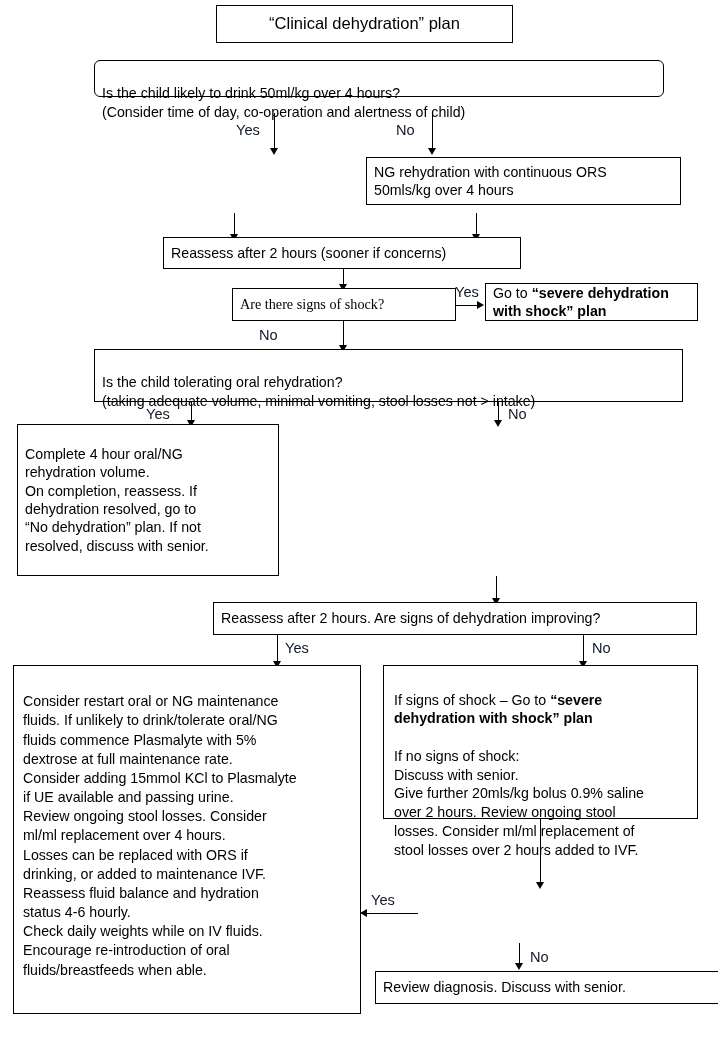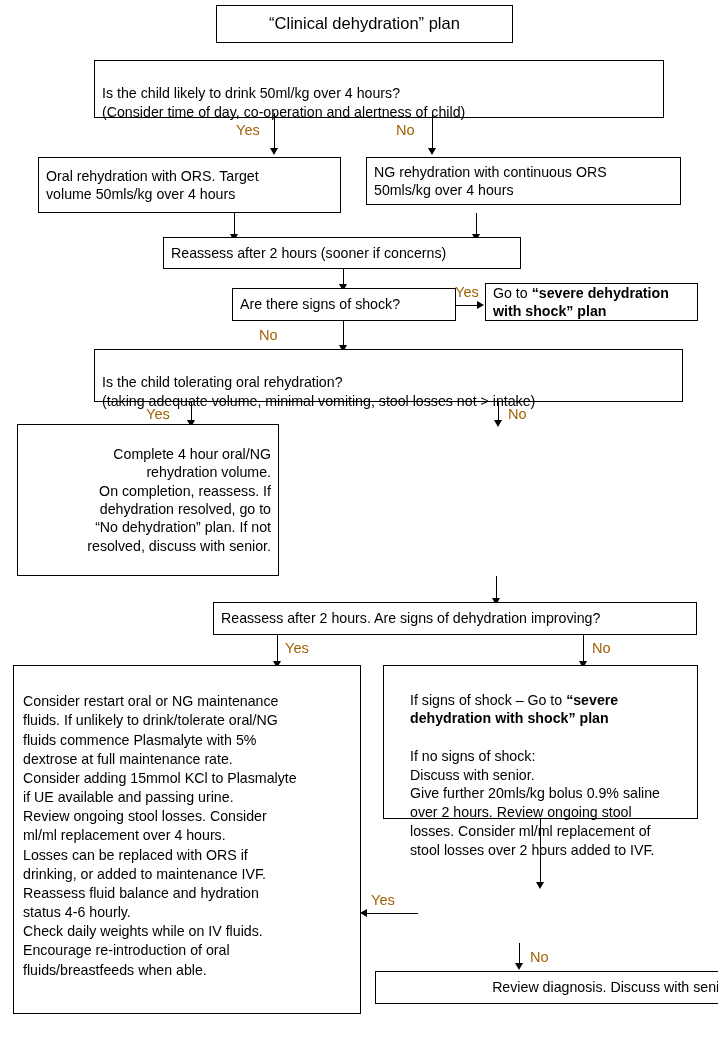--- a/index.html
+++ b/index.html
@@ -22,35 +22,35 @@
     position: absolute;
     box-sizing: border-box;
     border: 1.4px solid #000000;
     background: #ffffff;
     font-size: 14.2px;
     line-height: 1.30;
     color: #000000;
     padding: 4px 7px;
     white-space: pre-line;
   }
-  .box.center { text-align: right; }
+  .box.center { text-align: left; }
   .box.vcenter {
     display: flex;
     flex-direction: column;
     justify-content: center;
   }
   .box.title {
     font-size: 16.5px;
     text-align: center;
   }
   .lbl {
     position: absolute;
     font-size: 14.6px;
     line-height: 1;
-    color: #a16207;
+    color: #0f172a;
     white-space: nowrap;
   }
   
   .vline {
     position: absolute;
     width: 0;
     border-left: 1.5px solid #000000;
   }
   .hline {
     position: absolute;
@@ -82,57 +82,53 @@
 </style>
 </head>
 <body>
 
 <div id="canvas">
 
   <div class="box title vcenter" style="left:216px; top:5px; width:297px; height:38px;">
     <span>“Clinical dehydration” plan</span>
   </div>
 
-  <div class="box" style="left:94px; top:60px; width:570px; height:58px; padding-top:5px;">
+  <div class="box" style="left:94px; top:60px; width:570px; height:37px; padding-top:5px;border-radius:6px;">
     <span>Is the child likely to drink 50ml/kg over 4 hours?
 (Consider time of day, co-operation and alertness of child)</span>
   </div>
 
   <div class="vline" style="left:274px; top:113px; height:36px;"></div>
   <div class="arrow-down" style="left:270px; top:148px;"></div>
   <div class="lbl" style="left:236px; top:123px;">Yes</div>
 
   <div class="vline" style="left:432px; top:113px; height:36px;"></div>
   <div class="arrow-down" style="left:428px; top:148px;"></div>
   <div class="lbl" style="left:396px; top:123px;">No</div>
 
-  <div class="box vcenter" style="left:38px; top:157px; width:303px; height:56px;">
-    <span>Oral rehydration with ORS. Target
-volume 50mls/kg over 4 hours</span>
-  </div>
 
   <div class="box vcenter" style="left:366px; top:157px; width:315px; height:48px;">
     <span>NG rehydration with continuous ORS
 50mls/kg over 4 hours</span>
   </div>
 
   <div class="vline" style="left:234px; top:213px; height:23px;"></div>
   <div class="arrow-down" style="left:230px; top:234px;"></div>
 
   <div class="vline" style="left:476px; top:213px; height:23px;"></div>
   <div class="arrow-down" style="left:472px; top:234px;"></div>
 
   <div class="box vcenter" style="left:163px; top:237px; width:358px; height:32px;">
     <span>Reassess after 2 hours (sooner if concerns)</span>
   </div>
 
   <div class="vline" style="left:343px; top:269px; height:17px;"></div>
   <div class="arrow-down" style="left:339px; top:284px;"></div>
 
-  <div class="box vcenter" style="left:232px; top:288px; width:224px; height:33px;">
+  <div class="box vcenter" style="left:232px; top:288px; width:224px; height:33px;font-family:Liberation Serif, serif;">
     <span>Are there signs of shock?</span>
   </div>
 
   <div class="hline" style="left:456px; top:305px; width:22px;"></div>
   <div class="arrow-right" style="left:477px; top:301px;"></div>
   <div class="lbl" style="left:455px; top:285px;">Yes</div>
 
   <div class="box vcenter" style="left:485px; top:283px; width:213px; height:38px;">
     <div><span>Go to </span><span class="b">“severe dehydration with shock” plan</span></div>
   </div>
@@ -190,21 +186,21 @@
 ml/ml replacement over 4 hours.
 Losses can be replaced with ORS if
 drinking, or added to maintenance IVF.
 Reassess fluid balance and hydration
 status 4-6 hourly.
 Check daily weights while on IV fluids.
 Encourage re-introduction of oral
 fluids/breastfeeds when able.</span>
   </div>
 
-  <div class="box" style="left:383px; top:665px; width:315px; height:154px; padding:6px 26px; line-height:1.32;">
+  <div class="box" style="left:383px; top:665px; width:315px; height:154px; padding:6px 10px; line-height:1.32;">
     <span>If signs of shock – Go to </span><span class="b" style="white-space:pre-line;">“severe
 dehydration with shock” plan</span><br>
     <span style="white-space:pre-line;">If no signs of shock:
 Discuss with senior.
 Give further 20mls/kg bolus 0.9% saline
 over 2 hours. Review ongoing stool
 losses. Consider ml/ml replacement of
 stool losses over 2 hours added to IVF.</span>
   </div>
 

